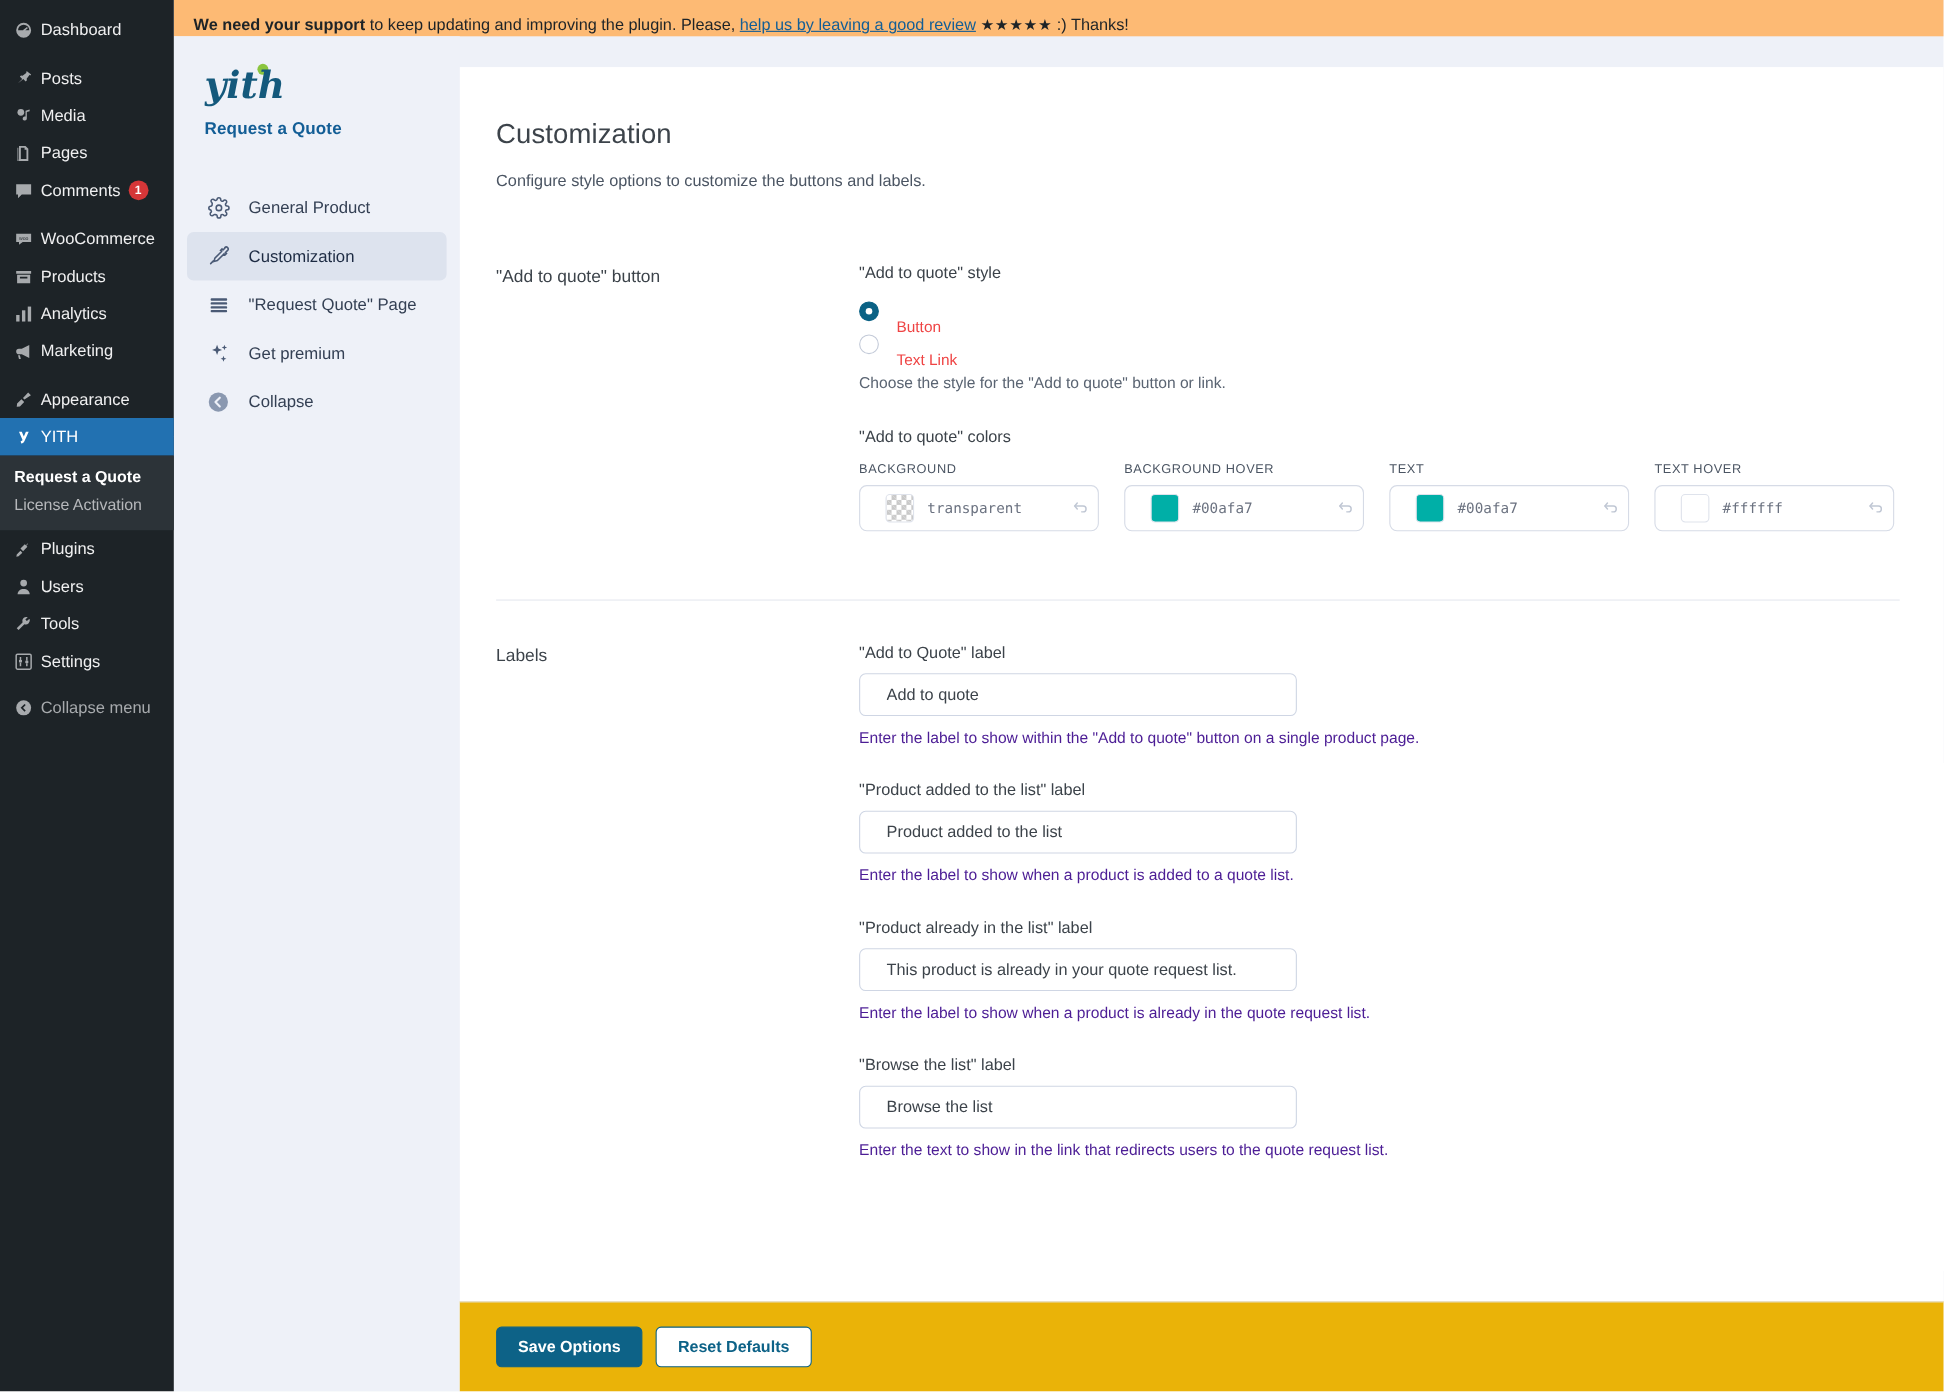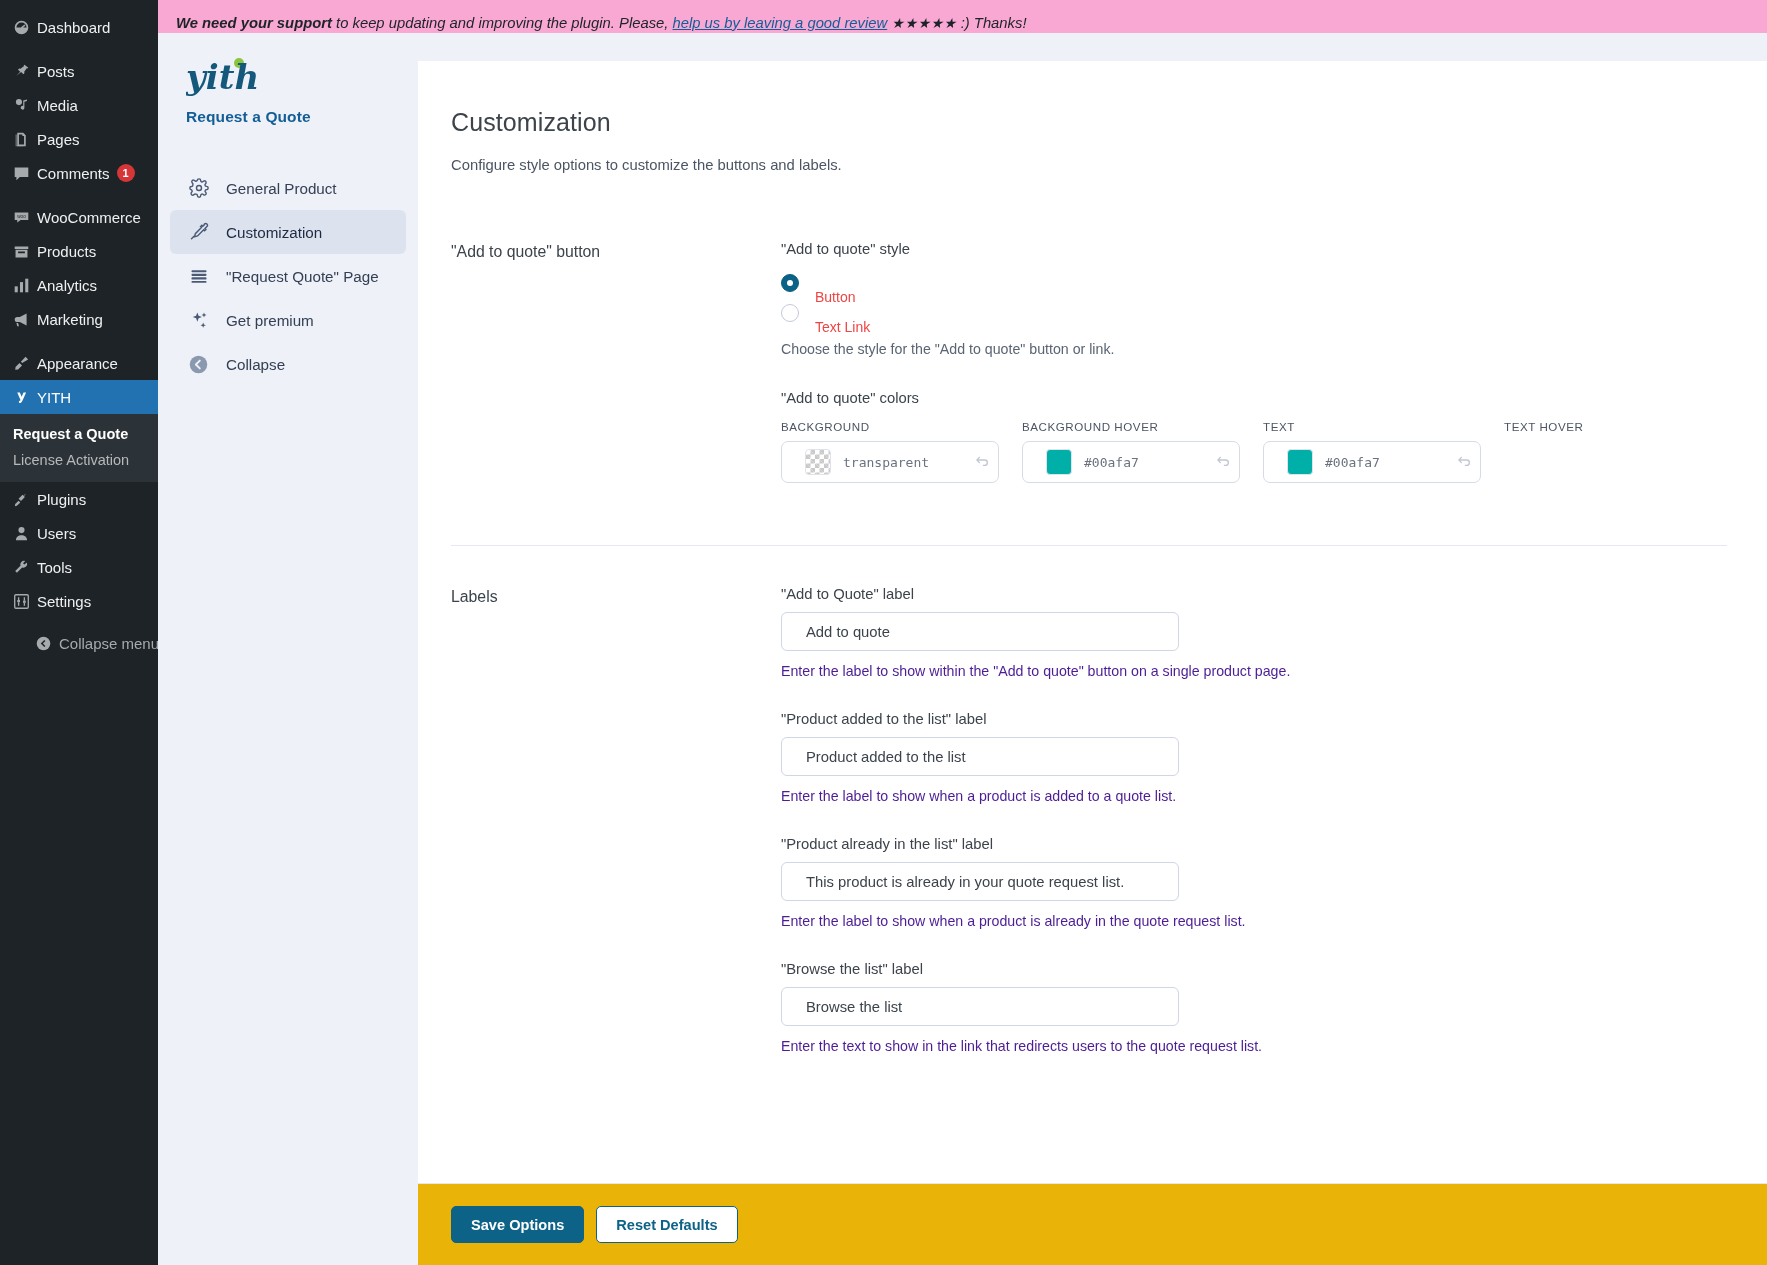--- a/index.html
+++ b/index.html
@@ -83,40 +83,38 @@
     background: #d63638;
     color: #fff;
     font-size: 11px;
     font-weight: bold;
     margin-left: 7px;
     padding: 0 5px;
   }
   .collapse-menu {
     margin-top: 8px;
     color: #a7aaad;
-    margin-left: 22px;
   }
   .collapse-menu .wp-label { color: #a7aaad; }
 
   
   .right {
     flex: 1;
     display: flex;
     flex-direction: column;
     background: #eef1f8;
     min-width: 0;
   }
   .notice {
-    background: #f9a8d4;
+    background: #fdba74;
     padding: 13px 0 13px 18px;
     font-size: 14.8px;
     color: #1d2327;
     line-height: 1.4;
     height: 33px;
-    font-style: italic;
   }
   .notice b { font-weight: bold; }
   .notice a {
     color: #135e96;
     text-decoration: underline;
   }
   .stars { color: #1d2327; letter-spacing: .5px; font-size: 14px; }
 
   .body-row {
     flex: 1;
@@ -665,20 +663,30 @@
                       <svg width="16" height="16" viewBox="0 0 24 24" fill="none" stroke="currentColor" stroke-width="2" stroke-linecap="round">
                           <path d="M5 9h11a4 4 0 010 8h-2"></path>
                           <path d="M8 5L4.5 9 8 13"></path>
                         </svg>
                     </span>
                   </div>
                 </div>
 
                 <div class="color-cell">
                   <div class="color-cap">TEXT HOVER</div>
+                  <div class="color-input">
+                    <span class="swatch" style="background:#ffffff"></span>
+                    <span class="color-val">#ffffff</span>
+                    <span class="reset-ico">
+                      <svg width="16" height="16" viewBox="0 0 24 24" fill="none" stroke="currentColor" stroke-width="2" stroke-linecap="round">
+                          <path d="M5 9h11a4 4 0 010 8h-2"></path>
+                          <path d="M8 5L4.5 9 8 13"></path>
+                        </svg>
+                    </span>
+                  </div>
                 </div>
 
               </div>
             </div>
           </div>
 
           <div class="divider"></div>
 
           <div class="section" style="margin-top:40px;">
             <div class="section-label">Labels</div>

